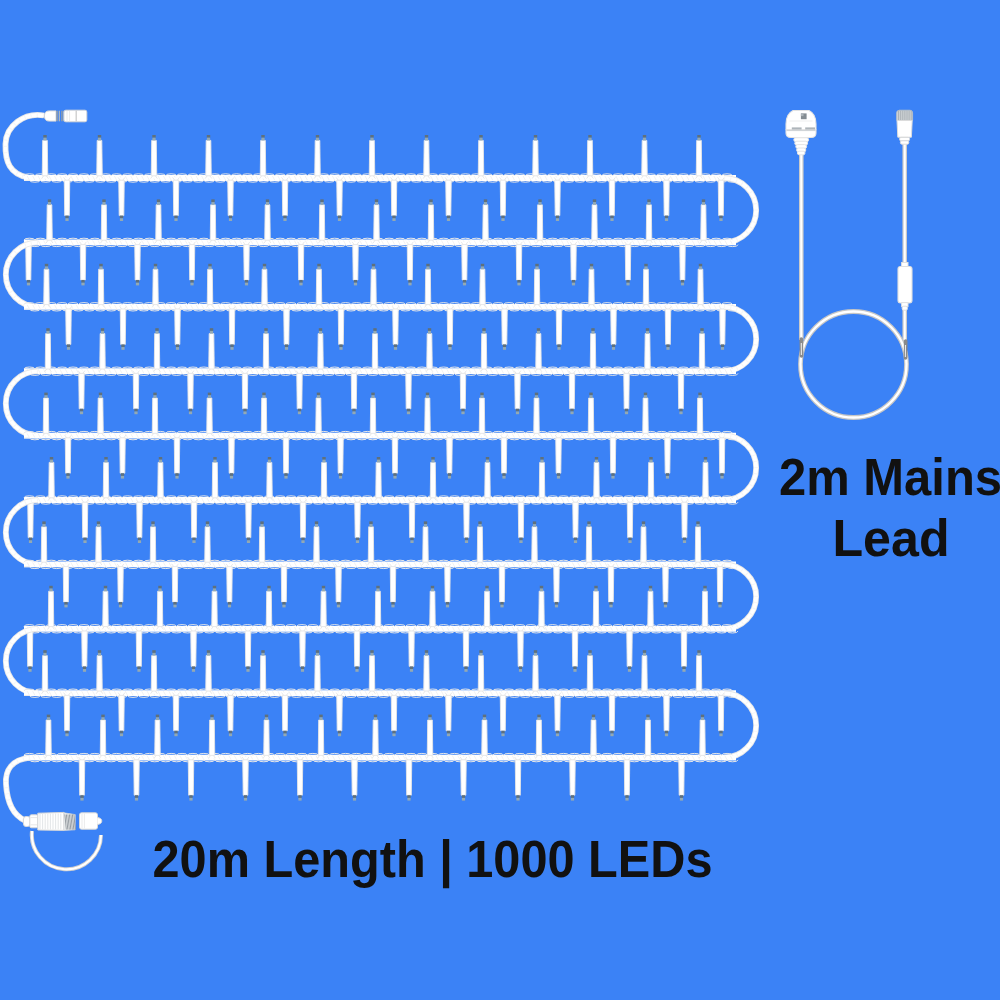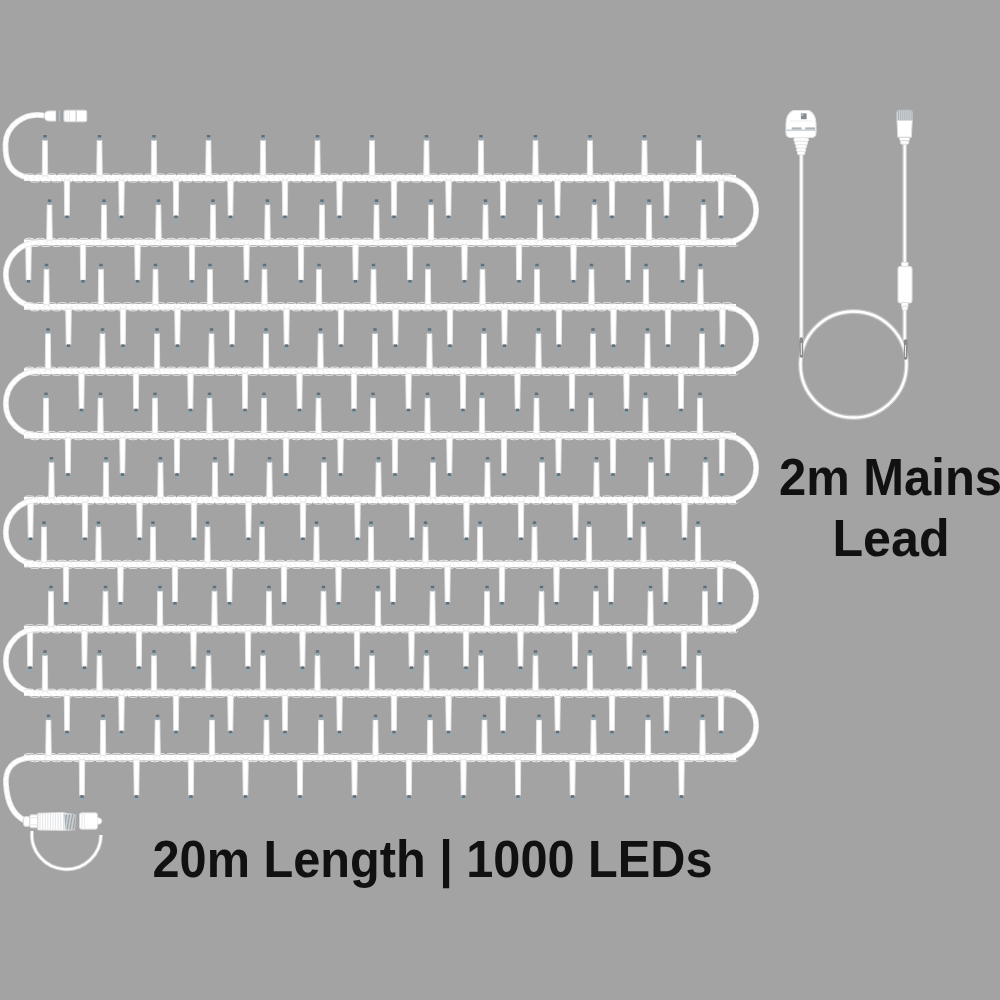--- a/index.html
+++ b/index.html
@@ -1,15 +1,15 @@
 <!DOCTYPE html>
 <html><head><meta charset="utf-8"><style>
 html,body{margin:0;padding:0;background:#ffffff;}
 *{box-sizing:border-box;}
-.wrap{position:relative;width:1000px;height:1000px;background:#a3a3a3;overflow:hidden;font-family:"Liberation Sans", sans-serif;}
+.wrap{position:relative;width:1000px;height:1000px;background:#3b82f6;overflow:hidden;font-family:"Liberation Sans", sans-serif;}
 </style></head><body>
 <div class="wrap">
 <svg width="1000" height="1000" viewBox="0 0 1000 1000">
 <defs>
 <g id="dD">
           <path d="M-3.4,-0.6 L0,4 L3.4,-0.6" fill="#ffffff" stroke="#e8e8e8" stroke-width="1"></path>
           <path d="M-2.75,2.2 L2.75,2.2 L2.3,37.6 L-2.3,37.6 Z" fill="#ffffff" stroke="#e5e5e5" stroke-width="0.9"></path>
           <rect x="-1.7" y="37.6" width="3.4" height="2.7" fill="#5e707b"></rect>
           <rect x="-1.6" y="40.3" width="3.2" height="2.7" fill="#93a9b3"></rect>
         </g>

